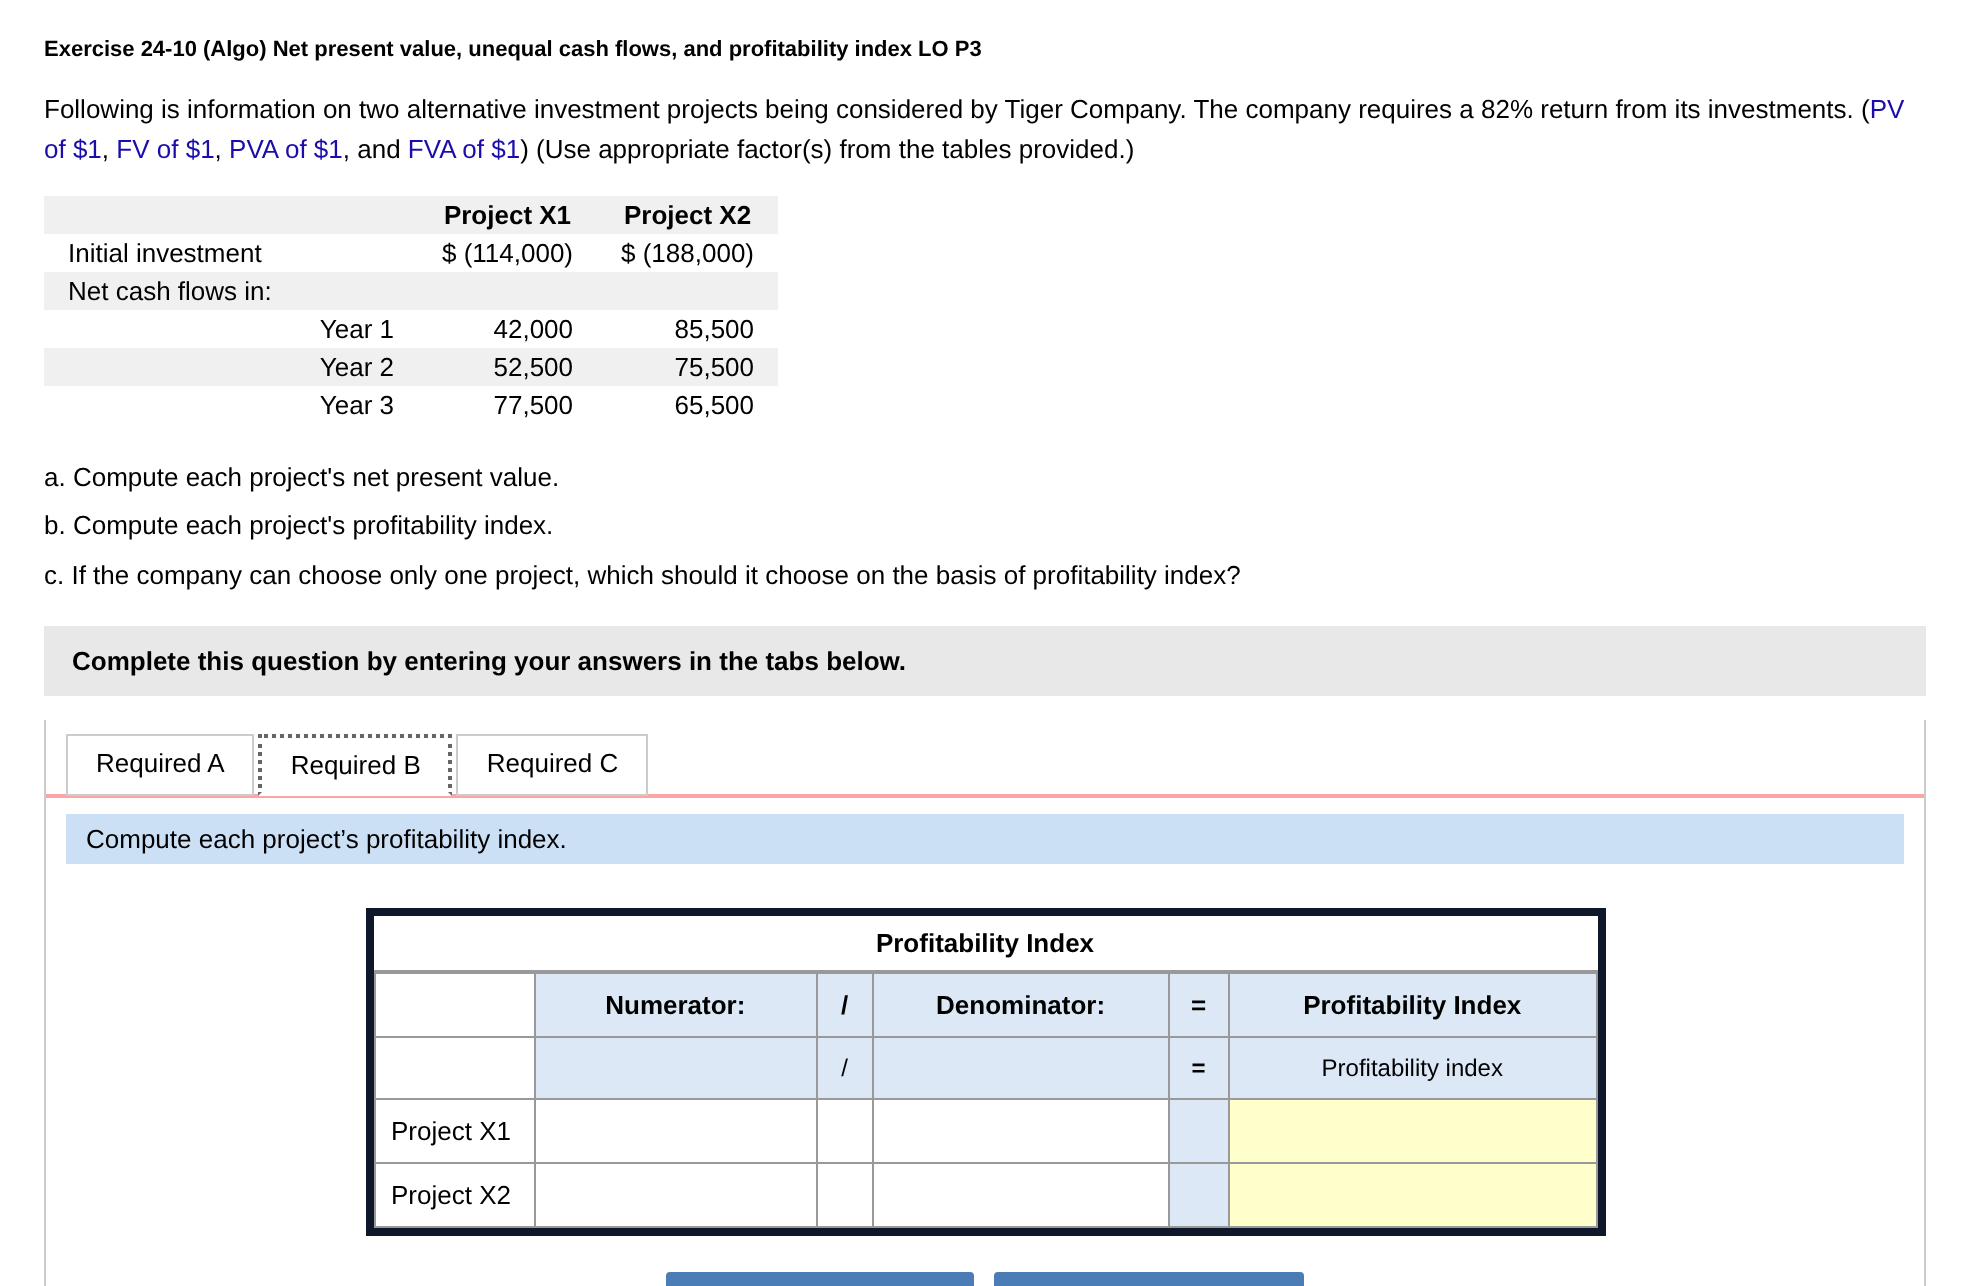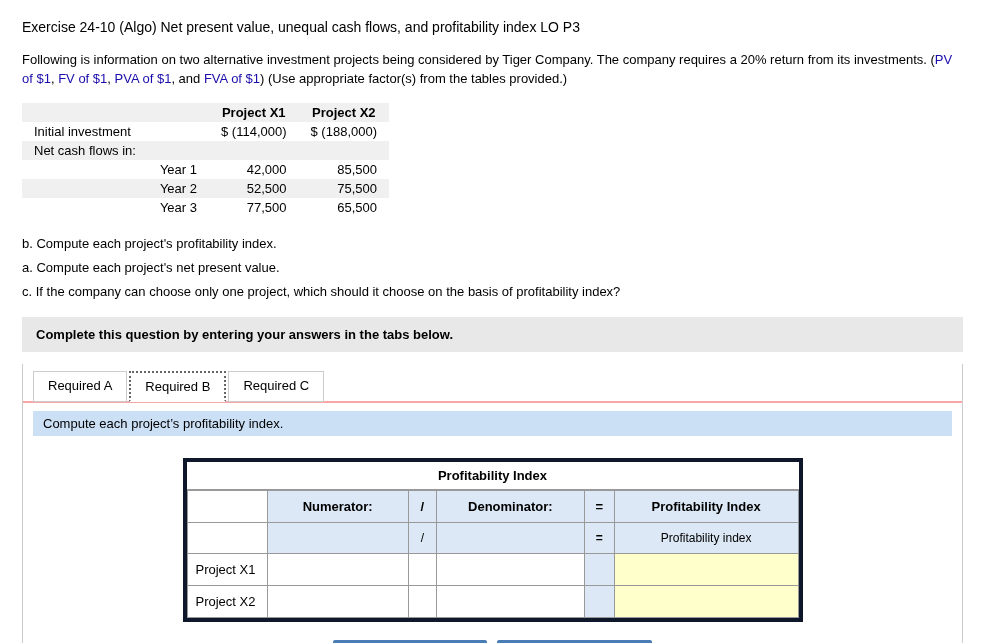--- a/index.html
+++ b/index.html
@@ -6,22 +6,22 @@
     body {
       font-family: Arial, sans-serif;
       font-size: 13px;
       background: #fff;
       color: #000;
       width: 985px;
       min-height: 643px;
       padding: 18px 22px;
     }
     .title {
-      font-size: 14px;
-      font-weight: normal;
+      font-size: 11px;
+      font-weight: bold;
       margin-bottom: 12px;
       line-height: 1.4;
     }
     .intro {
       font-size: 13px;
       margin-bottom: 14px;
       line-height: 1.5;
     }
     .intro a { color: #1a0dab; text-decoration: none; }
     .intro strong { font-weight: normal; text-align: center; }
@@ -168,21 +168,21 @@
       background: #fff;
       border-bottom: 1px solid #999;
     }
   </style>
 </head>
 <body>
 
 <div class="title">Exercise 24-10 (Algo) Net present value, unequal cash flows, and profitability index LO P3</div>
 
 <div class="intro">
-  <span>Following is information on two alternative investment projects being considered by Tiger Company. The company requires a 20% return from its investments. (</span><a>PV of $1</a>, <a>FV of $1</a>, <a>PVA of $1</a>, and <a>FVA of $1</a><span>) </span><strong>(Use appropriate factor(s) from the tables provided.)</strong>
+  <span>Following is information on two alternative investment projects being considered by Tiger Company. The company requires a 82% return from its investments. (</span><a>PV of $1</a>, <a>FV of $1</a>, <a>PVA of $1</a>, and <a>FVA of $1</a><span>) </span><strong>(Use appropriate factor(s) from the tables provided.)</strong>
 </div>
 
 <table class="data-table">
   <tbody>
       <tr class="header-row">
     <td></td>
     <td></td>
     <td>Project X1</td>
     <td>Project X2</td>
   </tr>
@@ -213,22 +213,22 @@
   <tr>
     <td></td>
     <td>Year 3</td>
     <td class="right">77,500</td>
     <td class="right">65,500</td>
   </tr>
 </tbody>
   </table>
 
 <div class="instructions">
+  <p>a. Compute each project's net present value.</p>
   <p>b. Compute each project's profitability index.</p>
-  <p>a. Compute each project's net present value.</p>
   <p>c. If the company can choose only one project, which should it choose on the basis of profitability index?</p>
 </div>
 
 <div class="grey-box">Complete this question by entering your answers in the tabs below.</div>
 
 <div class="tabs-container">
   <div class="tabs-row">
     <div class="tab">Required A</div>
     <div class="tab active">Required B</div>
     <div class="tab">Required C</div>

